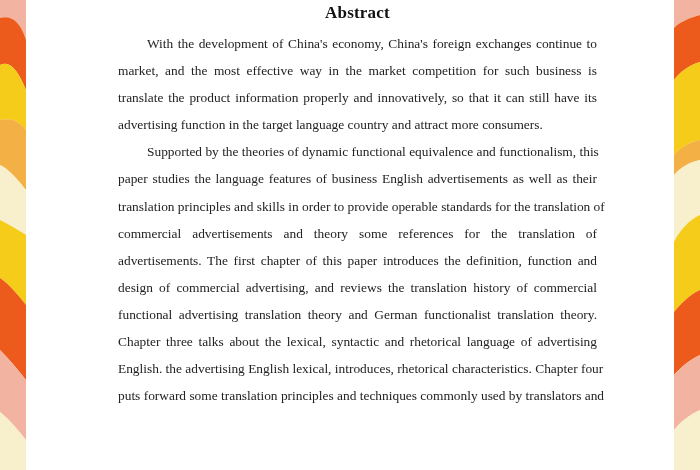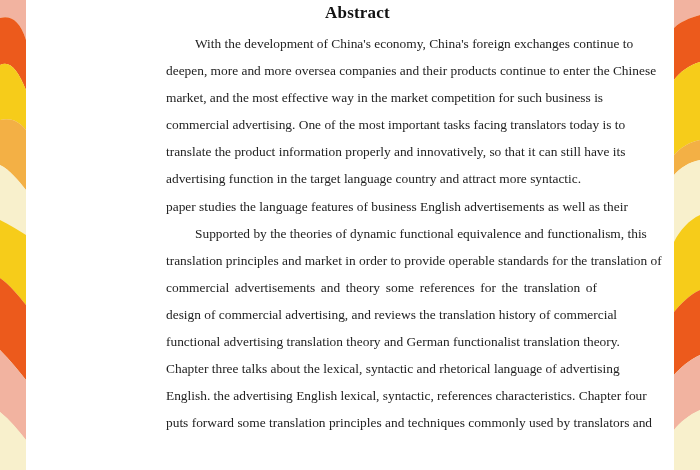--- a/index.html
+++ b/index.html
@@ -20,21 +20,21 @@
   }
   .title {
     position: absolute; left: 0; right: 0; top: 3px;
     text-align: center; font-weight: bold; font-size: 17px; letter-spacing: 0.2px;
     color: #111;
   }
   .body-text {
     position: absolute; left: 0; top: 30px; width: 479px;
     font-size: 13.4px; line-height: 27.1px; text-align: justify; color: #222;
   }
-  .line { display: block; text-align: justify; text-align-last: justify; white-space: nowrap; margin-left: 48px; }
+  .line { display: block; text-align: justify; text-align-last: justify; white-space: nowrap; }
   .line.last { text-align-last: left; }
   .indent { padding-left: 29px; }
 </style>
 </head>
 <body>
 
 <div class="border-strip border-left">
   <svg viewBox="0 0 26 470" preserveAspectRatio="none">
     <rect x="0" y="0" width="26" height="470" fill="#f8f0cc"></rect>
     <path d="M0 0 H26 V40 C20 20 10 15 0 18 Z" fill="#f2b3a0"></path>
@@ -63,31 +63,30 @@
     <path d="M0 430 C6 422 15 415 26 410 V470 H0 Z" fill="#f8f0cc"></path>
   </svg>
 </div>
 
 <div class="page">
   <div class="title">Abstract</div>
 
   <div class="body-text">
     <div class="para-block">
       <span class="line indent">With the development of China's economy, China's foreign exchanges continue to</span>
-      <span class="line">deepen, more and more oversea companies and their products continue to enter the Chinese</span>
       <span class="line">market, and the most effective way in the market competition for such business is</span>
-      <span class="line">commercial advertising. One of the most important tasks facing translators today is to</span>
       <span class="line">translate the product information properly and innovatively, so that it can still have its</span>
-      <span class="line last">advertising function in the target language country and attract more syntactic.</span>
+      <span class="line last">advertising function in the target language country and attract more consumers.</span>
     </div>
     <div class="para-block">
+      <span class="line indent">Supported by the theories of dynamic functional equivalence and functionalism, this</span>
       <span class="line">paper studies the language features of business English advertisements as well as their</span>
-      <span class="line indent">Supported by the theories of dynamic functional equivalence and functionalism, this</span>
-      <span class="line">translation principles and market in order to provide operable standards for the translation of</span>
+      <span class="line">translation principles and skills in order to provide operable standards for the translation of</span>
       <span class="line">commercial advertisements and theory some references for the translation of</span>
+      <span class="line">advertisements. The first chapter of this paper introduces the definition, function and</span>
       <span class="line">design of commercial advertising, and reviews the translation history of commercial</span>
       <span class="line">functional advertising translation theory and German functionalist translation theory.</span>
       <span class="line">Chapter three talks about the lexical, syntactic and rhetorical language of advertising</span>
-      <span class="line">English. the advertising English lexical, syntactic, references characteristics. Chapter four</span>
+      <span class="line">English. the advertising English lexical, introduces, rhetorical characteristics. Chapter four</span>
       <span class="line">puts forward some translation principles and techniques commonly used by translators and</span>
     </div>
   </div>
 </div>
 
 </body></html>

